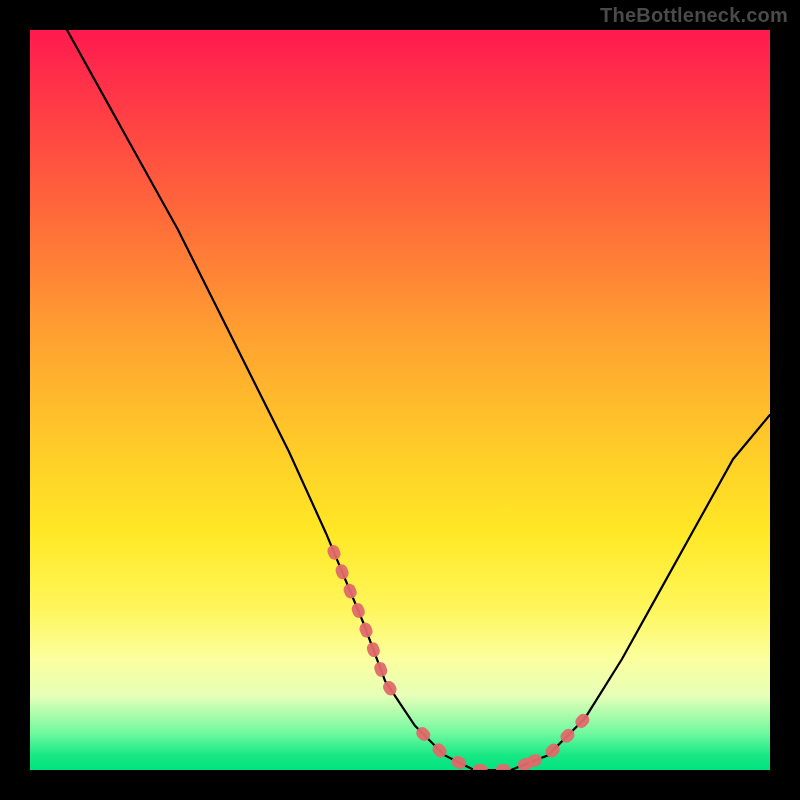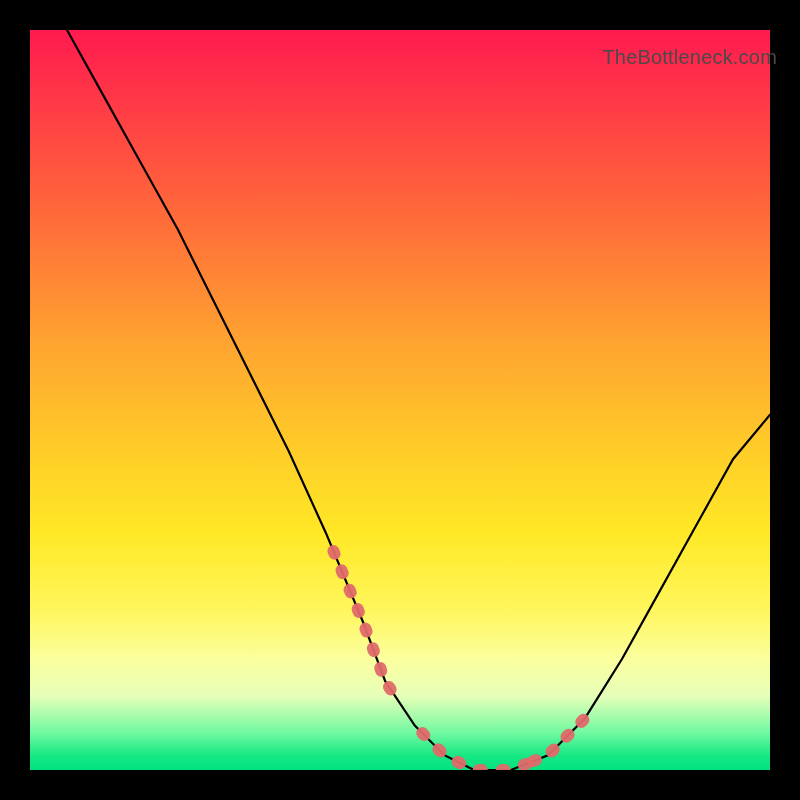--- a/index.html
+++ b/index.html
@@ -12,27 +12,26 @@
   }
   .container {
     position: relative;
     width: 800px;
     height: 800px;
     background: #000;
   }
   .watermark {
     position: absolute;
     top: 4px;
-    right: 23px;
+    right: 12px;
     color: #4a4a4a;
     font-size: 20px;
-    font-weight: 400;
+    font-weight: 700;
     letter-spacing: 0.2px;
     z-index: 10;
-    margin-top: 42px;
   }
   .plot {
     position: absolute;
     left: 30px;
     top: 30px;
     width: 740px;
     height: 740px;
     overflow: hidden;
   }
   .gradient {

